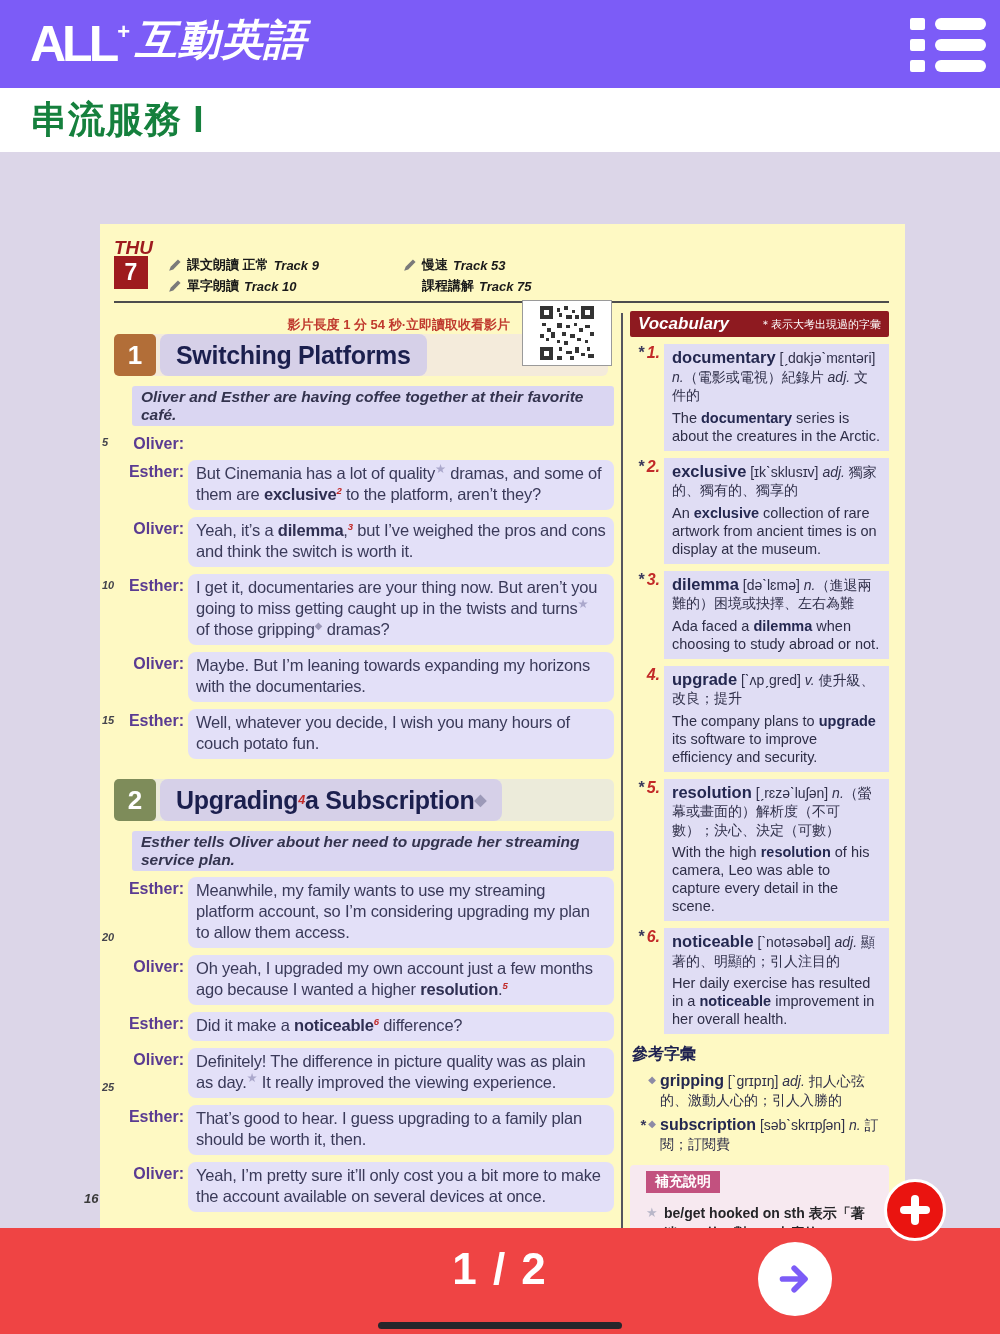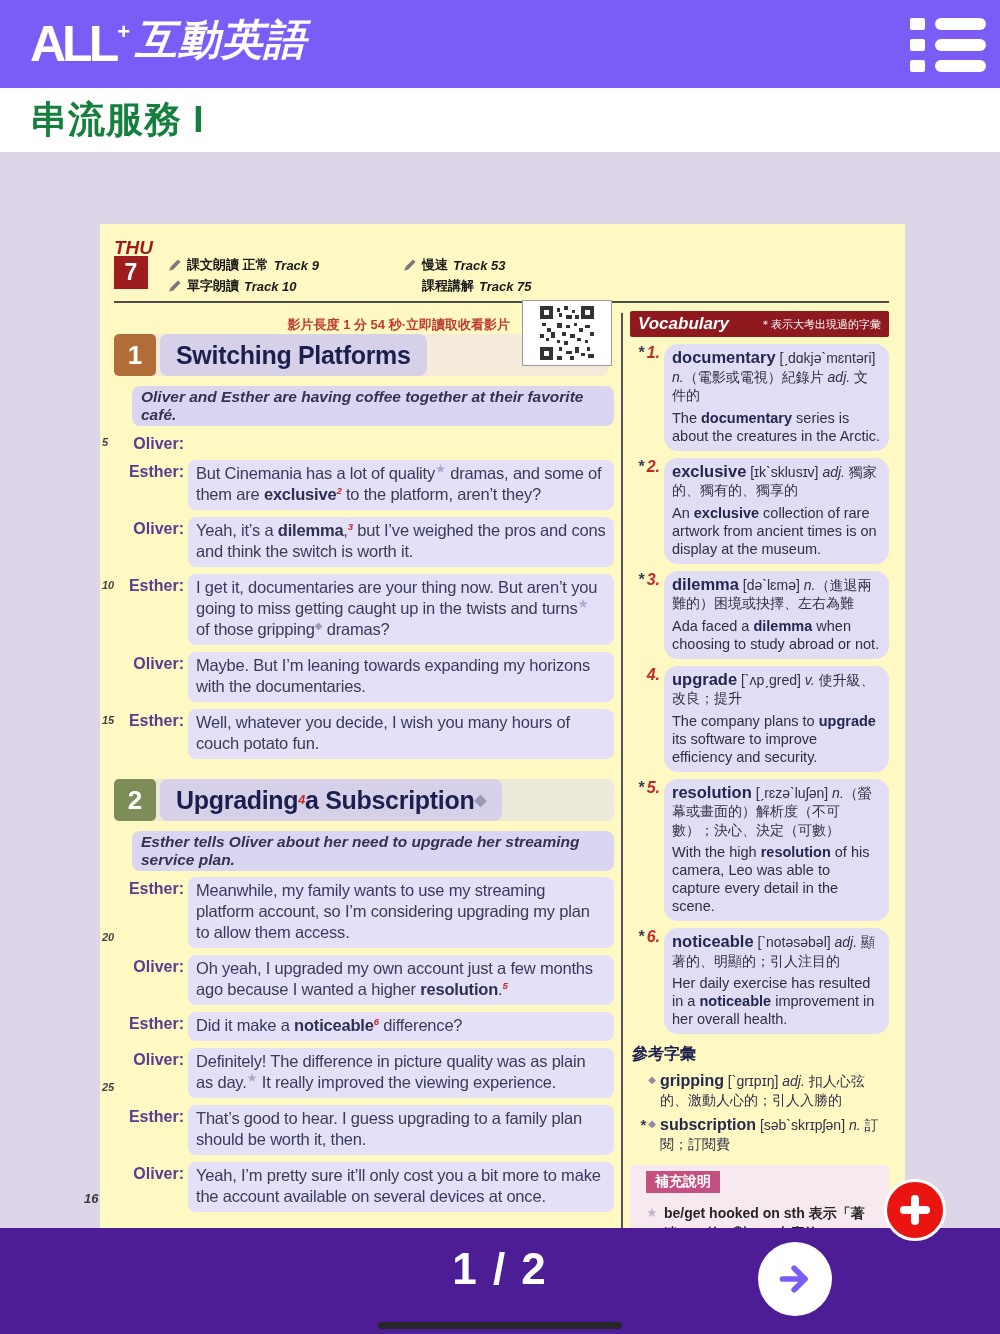--- a/index.html
+++ b/index.html
@@ -47,42 +47,42 @@
   .video-note{color:#C03A2E;font-size:13px;font-weight:700;text-align:right;padding-right:104px;margin-top:2px;}
   .sec-wrap{position:relative;margin-top:5px;}
   .qr-box{position:absolute;right:2px;top:-16px;width:88px;height:64px;background:#fff;border:1px solid #9a9a9a;display:flex;align-items:center;justify-content:center;z-index:2;}
   .sec-banner{display:flex;align-items:stretch;border-radius:6px;height:42px;}
   .sec-banner.s1{background:#F4EBDB;}
   .sec-banner.s2{background:#ECEBDA;}
   .sec-num{width:42px;border-radius:5px;color:#fff;font-weight:800;font-size:26px;display:flex;align-items:center;justify-content:center;flex:0 0 auto;}
   .sec-num.n1{background:#B26E38;}
   .sec-num.n2{background:#7E8C5A;}
   .sec-title{background:#D6D0E8;border-radius:8px;margin-left:4px;padding:0 16px;display:flex;align-items:center;font-size:25px;font-weight:800;color:#1B1F4E;letter-spacing:-0.3px;}
-  .intro-line{display:inline-block;background:#DAD6F2;border-radius:8px;margin:10px 0 6px 18px;padding:2px 9px;font-style:italic;font-size:15.5px;color:#33334E;font-weight:600;}
+  .intro-line{display:inline-block;background:#DAD6F2;border-radius:3px;margin:10px 0 6px 18px;padding:2px 9px;font-style:italic;font-size:15.5px;color:#33334E;font-weight:600;}
   .dlg-row{position:relative;display:flex;margin-bottom:7px;}
   .line-no{position:absolute;left:-12px;font-size:11px;font-style:italic;font-weight:600;color:#44444c;}
   .line-no.ln-top{top:5px;}
   .line-no.ln-bottom{bottom:5px;}
   .speaker{width:70px;flex:0 0 auto;text-align:right;color:#5A3B92;font-weight:700;font-size:16px;padding-top:3px;}
   .bubble{flex:1;margin-left:4px;background:#E3E0F8;border-radius:8px;padding:3px 8px 5px 8px;font-size:16.5px;line-height:21px;color:#3A3A59;letter-spacing:-0.2px;}
   .bubble b{color:#2F2F52;}
   sup.ref{color:#C22A28;font-style:italic;font-weight:700;font-size:0.58em;vertical-align:super;line-height:0;}
   sup.sstar{color:#ABA8CC;font-size:0.75em;vertical-align:super;line-height:0;}
   sup.sdia{color:#9C99B8;font-size:0.62em;vertical-align:super;line-height:0;}
   .sec-title sup.ref{font-size:0.5em;}
 
   
   .voc-bar{background:#8E1A20;color:#fff;display:flex;align-items:center;justify-content:space-between;padding:3px 8px;border-radius:2px;}
   .voc-bar .v-title{font-style:italic;font-weight:800;font-size:17px;}
   .voc-bar .v-note{font-size:11px;font-weight:400;}
   .voc-entry{display:flex;margin-top:7px;}
   .voc-gutter{width:34px;flex:0 0 auto;text-align:right;padding-right:4px;box-sizing:border-box;white-space:nowrap;}
   .voc-star{color:#3A3A5C;font-weight:700;font-size:16px;margin-right:2px;}
   .voc-num{color:#C22A28;font-style:italic;font-weight:800;font-size:16px;}
-  .voc-box{flex:1;background:#E0DDF4;border-radius:14px;padding:4px 8px 6px 8px;min-width:0;}
+  .voc-box{flex:1;background:#E0DDF4;border-radius:0;padding:4px 8px 6px 8px;min-width:0;}
   .voc-head{font-size:14px;line-height:18.5px;color:#30304a;}
   .voc-head b{font-size:16.5px;color:#242850;}
   .voc-ex{margin-top:4px;font-size:14.5px;line-height:18px;color:#2E2E47;}
   .voc-ex b{color:#242850;}
   .ref-title{font-size:16px;font-weight:800;color:#1E2150;margin:10px 0 2px 2px;}
   .ref-item{display:flex;margin-top:7px;}
   .ref-gutter{width:30px;flex:0 0 auto;text-align:right;padding-right:4px;box-sizing:border-box;white-space:nowrap;}
   .ref-star{color:#3A3A5C;font-weight:700;font-size:15px;margin-right:2px;}
   .ref-dia{color:#8D8BA6;font-size:10px;vertical-align:3px;}
   .ref-text{flex:1;font-size:14px;line-height:18.5px;color:#30304a;min-width:0;}
@@ -94,21 +94,21 @@
   .supp-text{flex:1;font-size:14px;line-height:19.5px;color:#252528;min-width:0;font-weight:600;}
 
   .page-num{position:absolute;left:84px;bottom:22px;font-size:13px;font-style:italic;font-weight:700;color:#3a3a3a;}
 
   
   .fab-plus{position:absolute;left:884px;top:1179px;width:62px;height:62px;border-radius:50%;background:#EA1410;border:3px solid #fff;box-sizing:border-box;cursor:pointer;z-index:10;padding:0;}
   .fab-plus .h{position:absolute;left:13px;top:24px;width:30px;height:8px;background:#fff;border-radius:4px;}
   .fab-plus .v{position:absolute;left:24px;top:13px;width:8px;height:30px;background:#fff;border-radius:4px;}
 
   
-  .bottombar{position:relative;height:106px;background:#4c1d95;}
+  .bottombar{position:relative;height:106px;background:#ef4444;}
   .page-indicator{position:absolute;left:0;right:0;top:16px;text-align:center;color:#fff;font-size:44px;font-weight:600;letter-spacing:2px;}
   .next-btn{position:absolute;right:168px;top:14px;width:74px;height:74px;border-radius:50%;background:#fff;border:none;display:flex;align-items:center;justify-content:center;cursor:pointer;padding:0;}
   .home-indicator{position:absolute;left:50%;bottom:5px;transform:translateX(-50%);width:244px;height:7px;border-radius:4px;background:#26262b;}
 </style>
 </head>
 <body>
 
 <div class="app">
 
   <header class="topbar">

